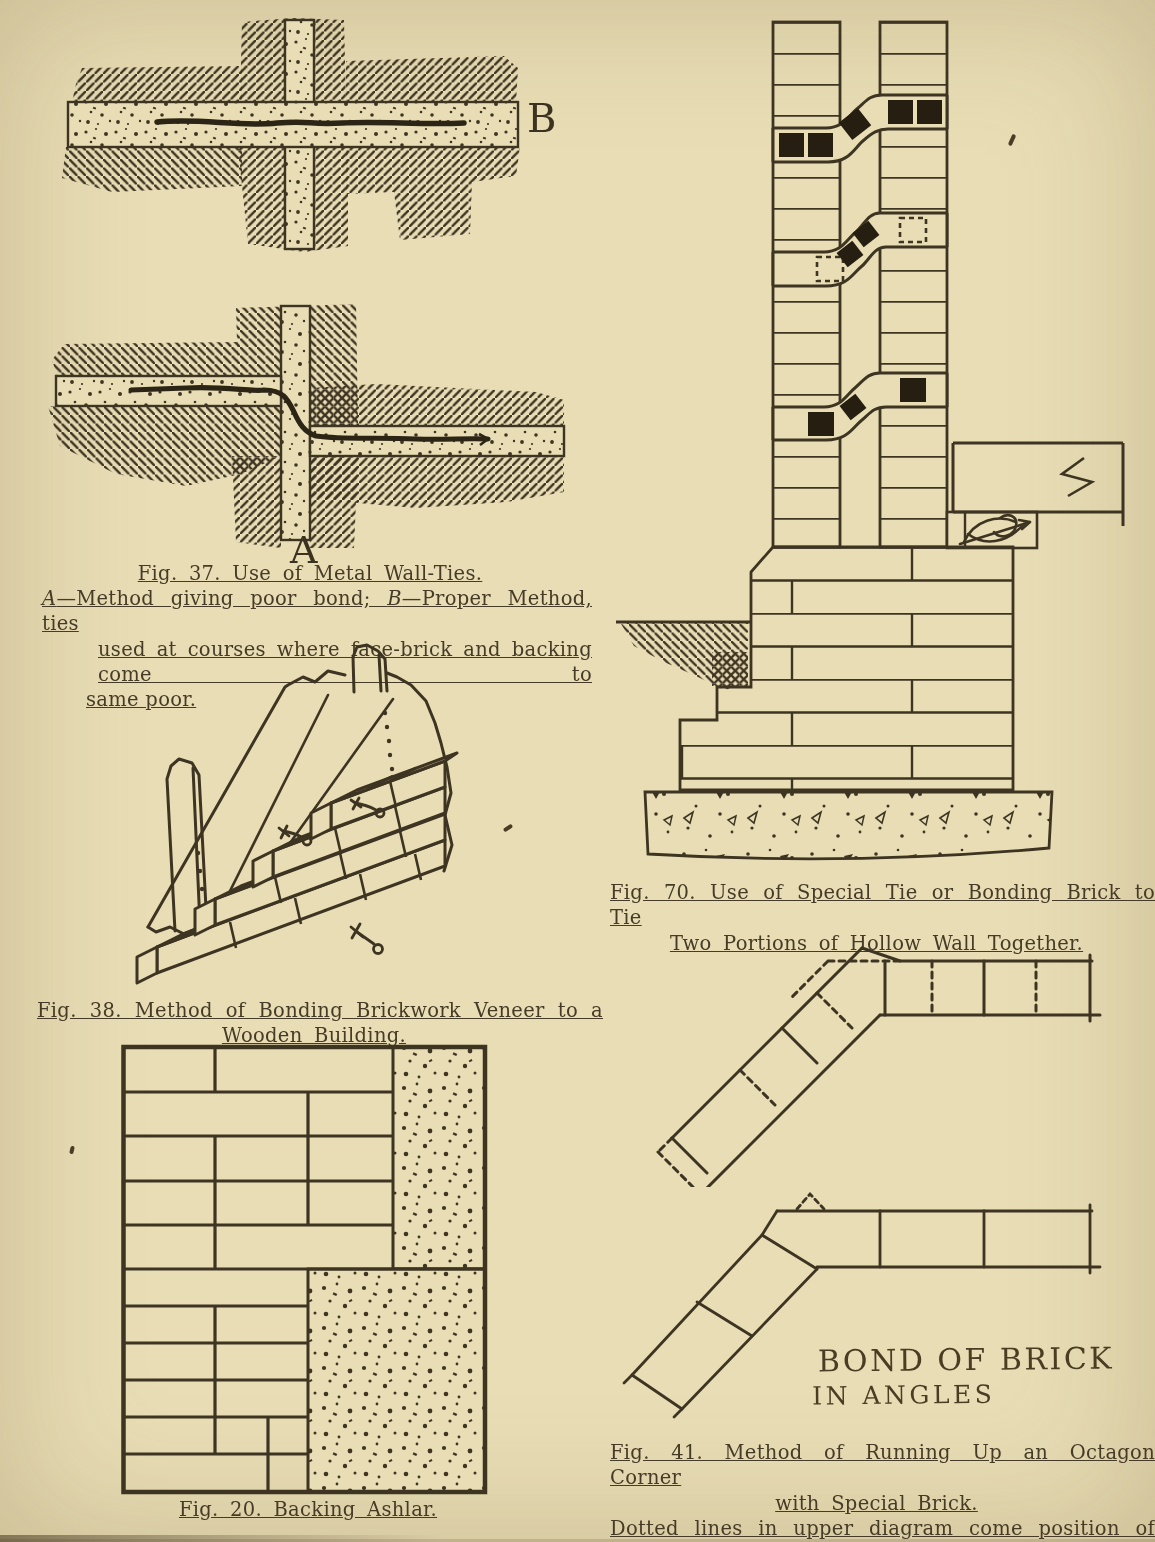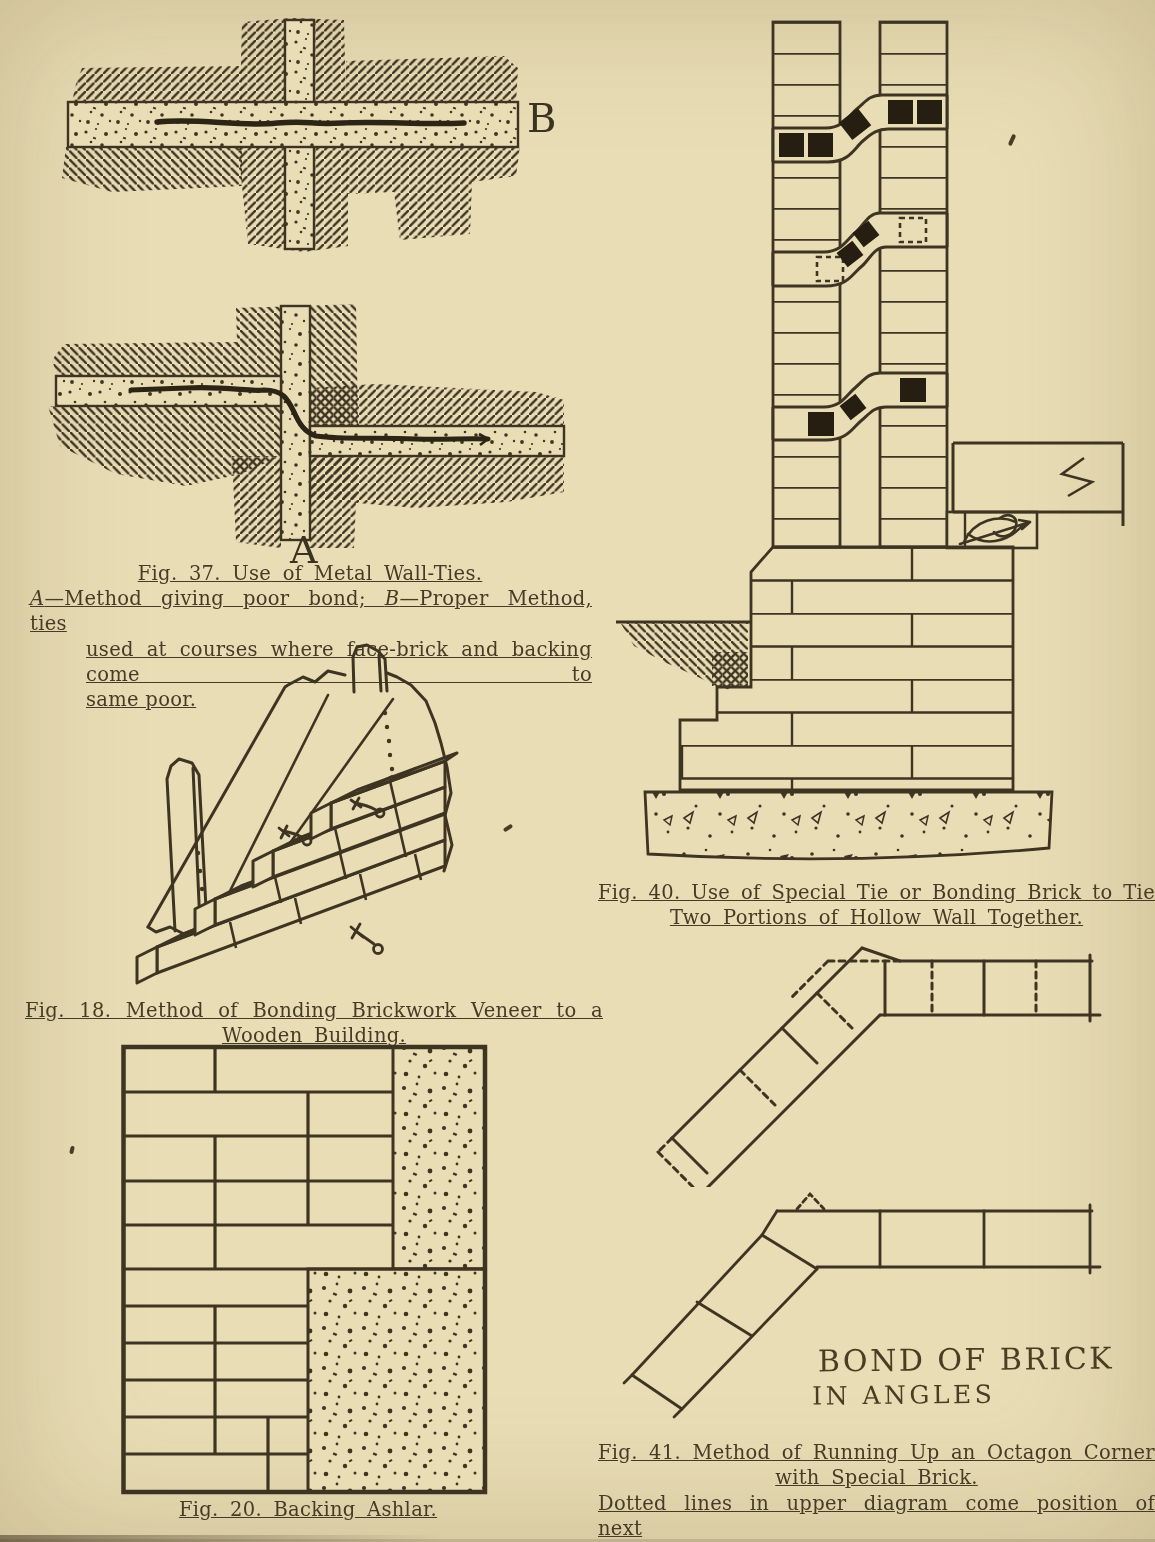--- a/index.html
+++ b/index.html
@@ -6,21 +6,21 @@
   .page{
     position:relative;width:1155px;height:1542px;margin:0 auto;
     background:#e8ddb5;overflow:hidden;
     box-shadow:inset 0 0 140px rgba(118,95,52,.28);
     font-family:"DejaVu Serif", serif;color:#44false;
   }
   .fig{position:absolute;}
   .fig svg{display:block;}
   .cap{position:absolute;font:19.5px/1.3 "DejaVu Serif", serif;color:#463b26;letter-spacing:.3px;text-decoration:underline;}
   .center{text-align:center;word-spacing:5px;}
-  .jline{text-align:justify;text-align-last:justify;word-spacing:4px;}
+  .jline{text-align:justify;text-align-last:justify;word-spacing:4px;margin-left:12px;}
   .ind{padding-left:56px;}
   .note37 .jline.ind{padding-left:56px;}
   .biglabel{position:absolute;font-family:"DejaVu Serif",serif;color:#3b3220;}
   .lettering{position:absolute;color:#4a3d23;font-family:"DejaVu Serif",serif;transform:rotate(-.6deg);}
   .lettering .l1{font-size:30px;letter-spacing:2.5px;}
   .lettering .l2{font-size:25px;letter-spacing:3.5px;margin-top:3px;margin-left:-6px;}
   .speck{position:absolute;background:#4a3d25;border-radius:2px;}
   .scanedge{position:absolute;left:0;top:1535px;width:440px;height:7px;
     background:linear-gradient(to right, rgba(52,40,20,.5), rgba(52,40,20,0));}
   .scanedge2{position:absolute;left:0;top:1539px;width:1155px;height:3px;background:rgba(52,40,20,.15);}
@@ -179,21 +179,21 @@
           <circle cx="335" cy="178" r="4"></circle>
         <path d="M306,165 L316,172 M314,163 L308,174"></path>
         <path d="M312,297 L329,309"></path>
           <circle cx="333" cy="314" r="4.5"></circle>
         <path d="M306,292 L318,302 M315,289 L307,303"></path>
       </g>
     </svg>
   </div>
 
   <div class="cap" style="left:25px;top:998px;width:578px">
-    <div class="jline">Fig. 18.  Method of Bonding Brickwork Veneer to a</div>
+    <div class="jline">Fig. 38.  Method of Bonding Brickwork Veneer to a</div>
     <div class="center">Wooden Building.</div>
   </div>
 
   <div class="fig" style="left:118px;top:1040px">
     <svg width="375" height="460">
       <defs>
         <pattern id="st39" patternUnits="userSpaceOnUse" width="40" height="40">
           <rect width="40" height="40" fill="#e8ddb5"></rect>
           <circle cx="6" cy="8" r="2.1" fill="#3e3422"></circle>
             <circle cx="19" cy="4" r="1.4" fill="#3e3422"></circle>
@@ -319,21 +319,21 @@
         <path d="M356,522 C372,534 394,532 412,512"></path>
         <path d="M348,532 L418,510 M418,510 L407,508 M418,510 L410,517"></path>
         <path d="M388,506 C396,500 406,504 404,514 C402,524 388,528 382,520"></path>
       </g>
 
       <rect x="398" y="122" width="4" height="12" rx="2" transform="rotate(24 400 128)" fill="#4a3d25"></rect>
     </svg>
   </div>
 
   <div class="cap" style="left:598px;top:880px;width:557px">
-    <div class="jline">Fig. 40.  Use of Special Tie or Bonding Brick to Tie</div>
+    <div class="jline">Fig. 70.  Use of Special Tie or Bonding Brick to Tie</div>
     <div class="center">Two Portions of Hollow Wall Together.</div>
   </div>
 
   <div class="fig" style="left:612px;top:942px">
     <svg width="545" height="245">
       <g stroke="#3e3422" stroke-width="3" fill="none" stroke-linecap="round">
 
         <path d="M288,19 L480,19 M268,73 L488,73 M478,13 V79"></path>
         <path d="M273,19 V73 M372,19 V73"></path>
         <path d="M320,19 V73 M424,19 V73" stroke-dasharray="6 5"></path>

